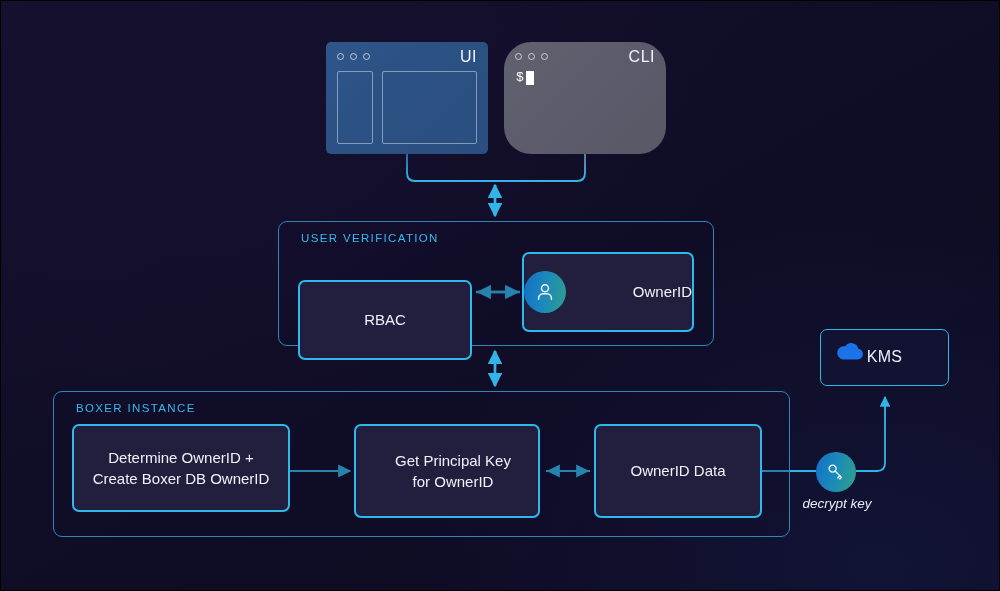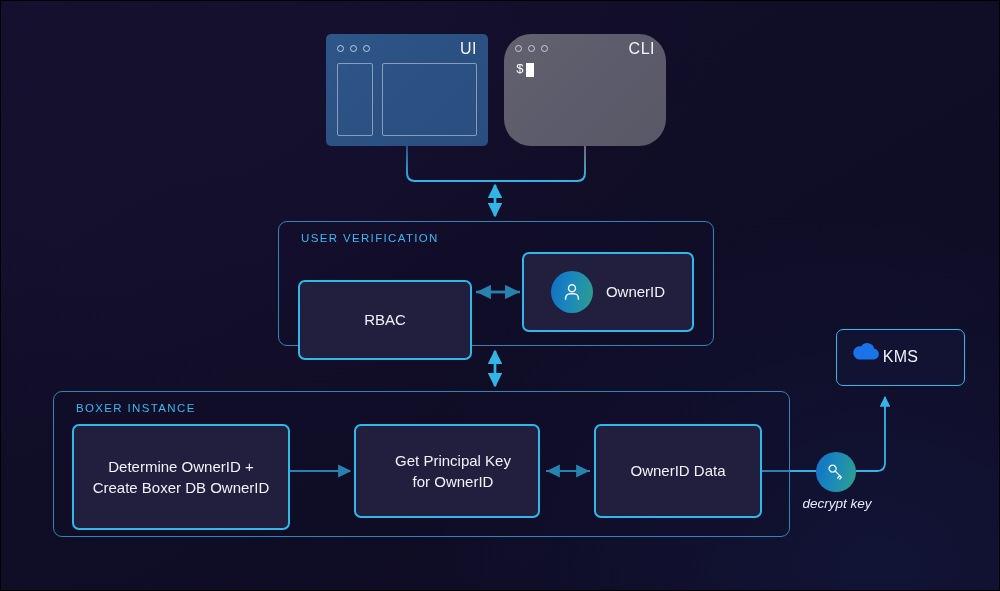--- a/index.html
+++ b/index.html
@@ -27,20 +27,21 @@
     width: 1000px;
     height: 591px;
     pointer-events: none;
   }
 
   
   .win {
     position: absolute;
     border-radius: 5px;
     box-sizing: border-box;
+    margin-top: 8px;
   }
   .win-ui {
     left: 325px; top: 33px;
     width: 162px; height: 112px;
     background: linear-gradient(135deg, #2f5689 0%, #2b5082 55%, #2a4e7f 100%);
   }
   .win-cli {
     left: 503px; top: 33px;
     width: 162px; height: 112px;
     background: linear-gradient(135deg, #61616f 0%, #5b5b6b 55%, #585866 100%);
@@ -123,30 +124,29 @@
     background: #211f3d;
     display: flex;
     align-items: center;
     justify-content: center;
     text-align: center;
     color: #eef2f9;
     font-size: 15px;
     line-height: 1.42;
   }
   #node-rbac          { left: 297px; top: 251px; width: 174px; height: 80px; margin-top: 28px; }
-  #node-ownerid       { left: 521px; top: 251px; width: 172px; height: 80px; gap: 13px; }
-  #node-determine     { left: 71px;  top: 423px; width: 218px; height: 106px; }
+  #node-ownerid       { left: 521px; top: 251px; width: 172px; height: 80px; gap: 13px; justify-content: space-between; }
+  #node-determine     { left: 71px;  top: 423px; width: 218px; height: 88px; }
   #node-principal-key { left: 353px; top: 423px; width: 186px; height: 94px; padding-left: 12px; }
   #node-decrypt-data  { left: 593px; top: 423px; width: 168px; height: 94px; }
   #node-kms {
     left: 819px; top: 328px; width: 129px; height: 57px;
     border-width: 1.6px;
     background: #121233;
     justify-content: center;
-    margin-left: 16px;
   }
   #node-kms .kms-text { font-size: 16px; letter-spacing: 0.3px; }
 
   
   .avatar-circle {
     width: 42px; height: 42px;
     border-radius: 50%;
     background: linear-gradient(100deg, #1170c7 0%, #1a87bd 45%, #2f9f8c 100%);
     display: flex;
     align-items: center;

